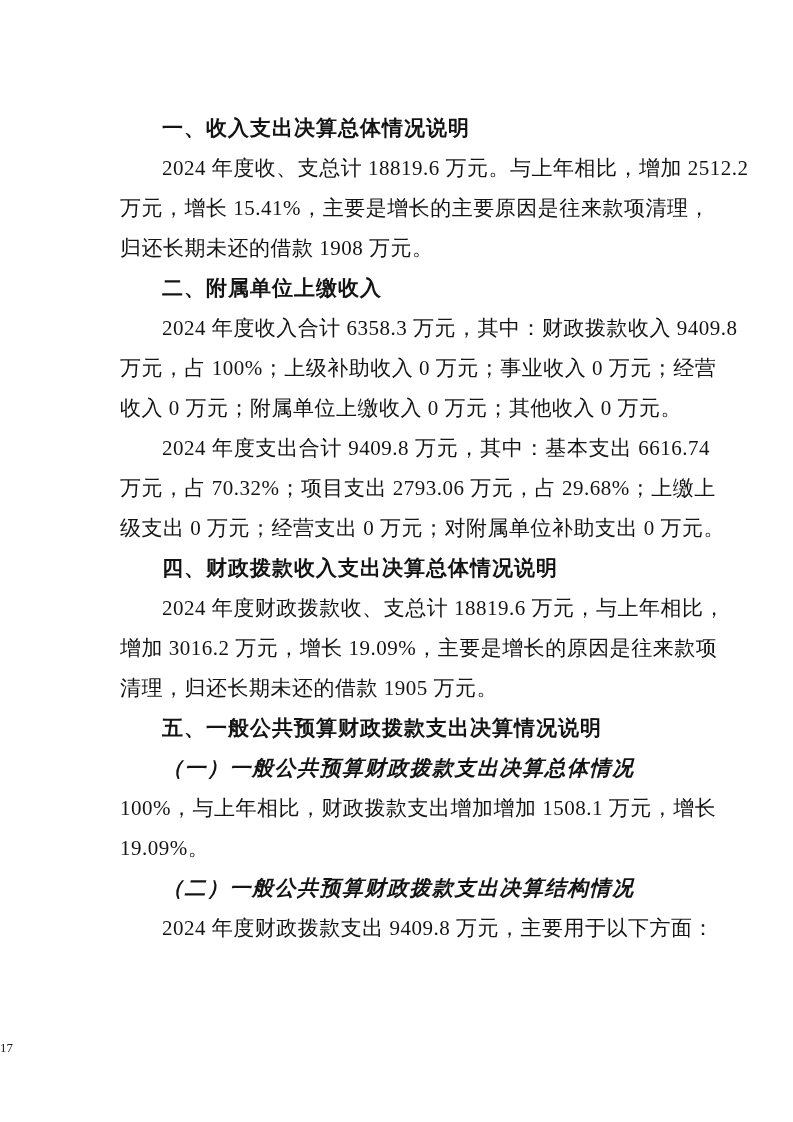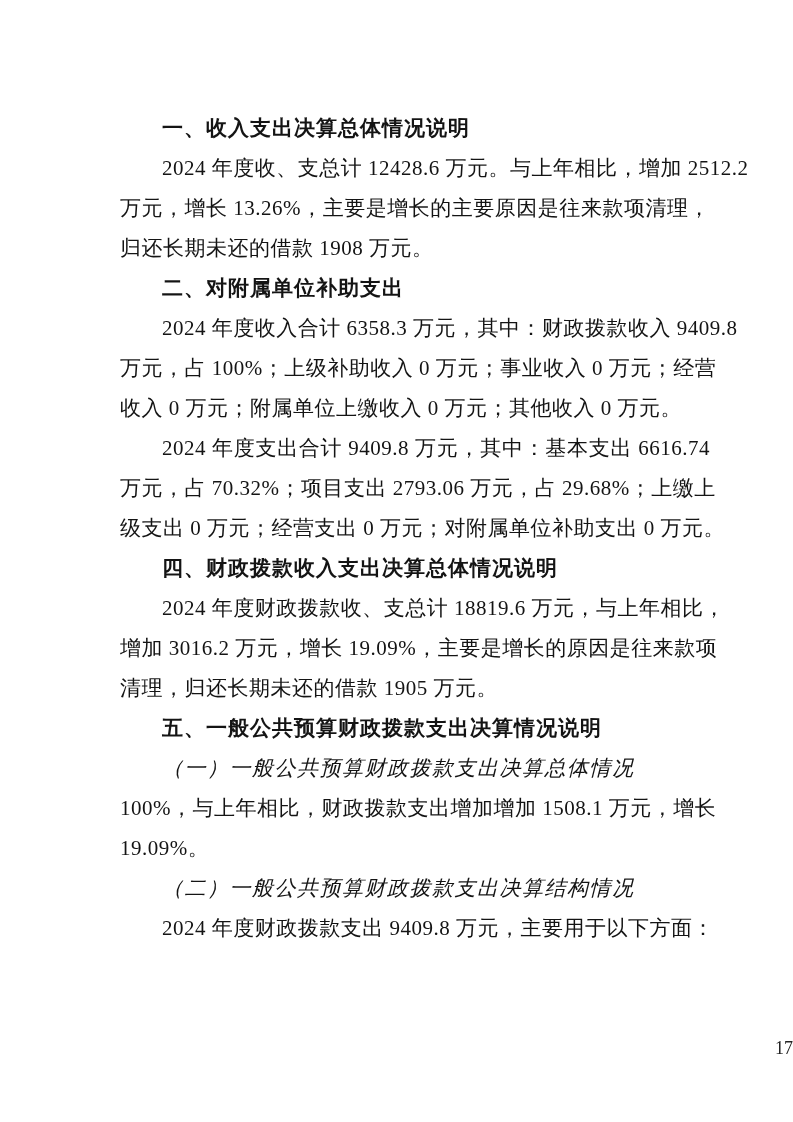--- a/index.html
+++ b/index.html
@@ -37,47 +37,47 @@
     text-align: justify;
     text-align-last: justify;
     text-justify: inter-character;
   }
   .h-black {
     font-family: "Liberation Sans", "DejaVu Sans", sans-serif;
     font-weight: 700;
     letter-spacing: 1px;
   }
   .h-kai {
-    font-weight: 400;
+    font-weight: 700;
     font-style: italic;
     letter-spacing: 1.5px;
   }
   .footer {
     position: absolute;
     left: 0;
     right: 0;
     top: 1036px;
     height: 24px;
     line-height: 24px;
-    text-align: right;
-    font-size: 18px;
+    text-align: left;
+    font-size: 13px;
     font-family: "Liberation Serif", "DejaVu Serif", serif;
     color: #222222;
   }
 </style>
 </head>
 <body>
 
 <div class="page">
   <div class="content" id="content">
       <div class="line h-black indent">一、收入支出决算总体情况说明</div>
-      <div class="line indent just">2024 年度收、支总计 12428.6 万元。与上年相比，增加 2512.2</div>
-      <div class="line just">万元，增长 13.26%，主要是增长的主要原因是往来款项清理，</div>
+      <div class="line indent just">2024 年度收、支总计 18819.6 万元。与上年相比，增加 2512.2</div>
+      <div class="line just">万元，增长 15.41%，主要是增长的主要原因是往来款项清理，</div>
       <div class="line">归还长期未还的借款 1908 万元。</div>
-      <div class="line h-black indent">二、对附属单位补助支出</div>
+      <div class="line h-black indent">二、附属单位上缴收入</div>
       <div class="line indent just">2024 年度收入合计 6358.3 万元，其中：财政拨款收入 9409.8</div>
       <div class="line just">万元，占 100%；上级补助收入 0 万元；事业收入 0 万元；经营</div>
       <div class="line">收入 0 万元；附属单位上缴收入 0 万元；其他收入 0 万元。</div>
       <div class="line indent just">2024 年度支出合计 9409.8 万元，其中：基本支出 6616.74</div>
       <div class="line just">万元，占 70.32%；项目支出 2793.06 万元，占 29.68%；上缴上</div>
       <div class="line">级支出 0 万元；经营支出 0 万元；对附属单位补助支出 0 万元。</div>
       <div class="line h-black indent">四、财政拨款收入支出决算总体情况说明</div>
       <div class="line indent just">2024 年度财政拨款收、支总计 18819.6 万元，与上年相比，</div>
       <div class="line just">增加 3016.2 万元，增长 19.09%，主要是增长的原因是往来款项</div>
       <div class="line">清理，归还长期未还的借款 1905 万元。</div>

